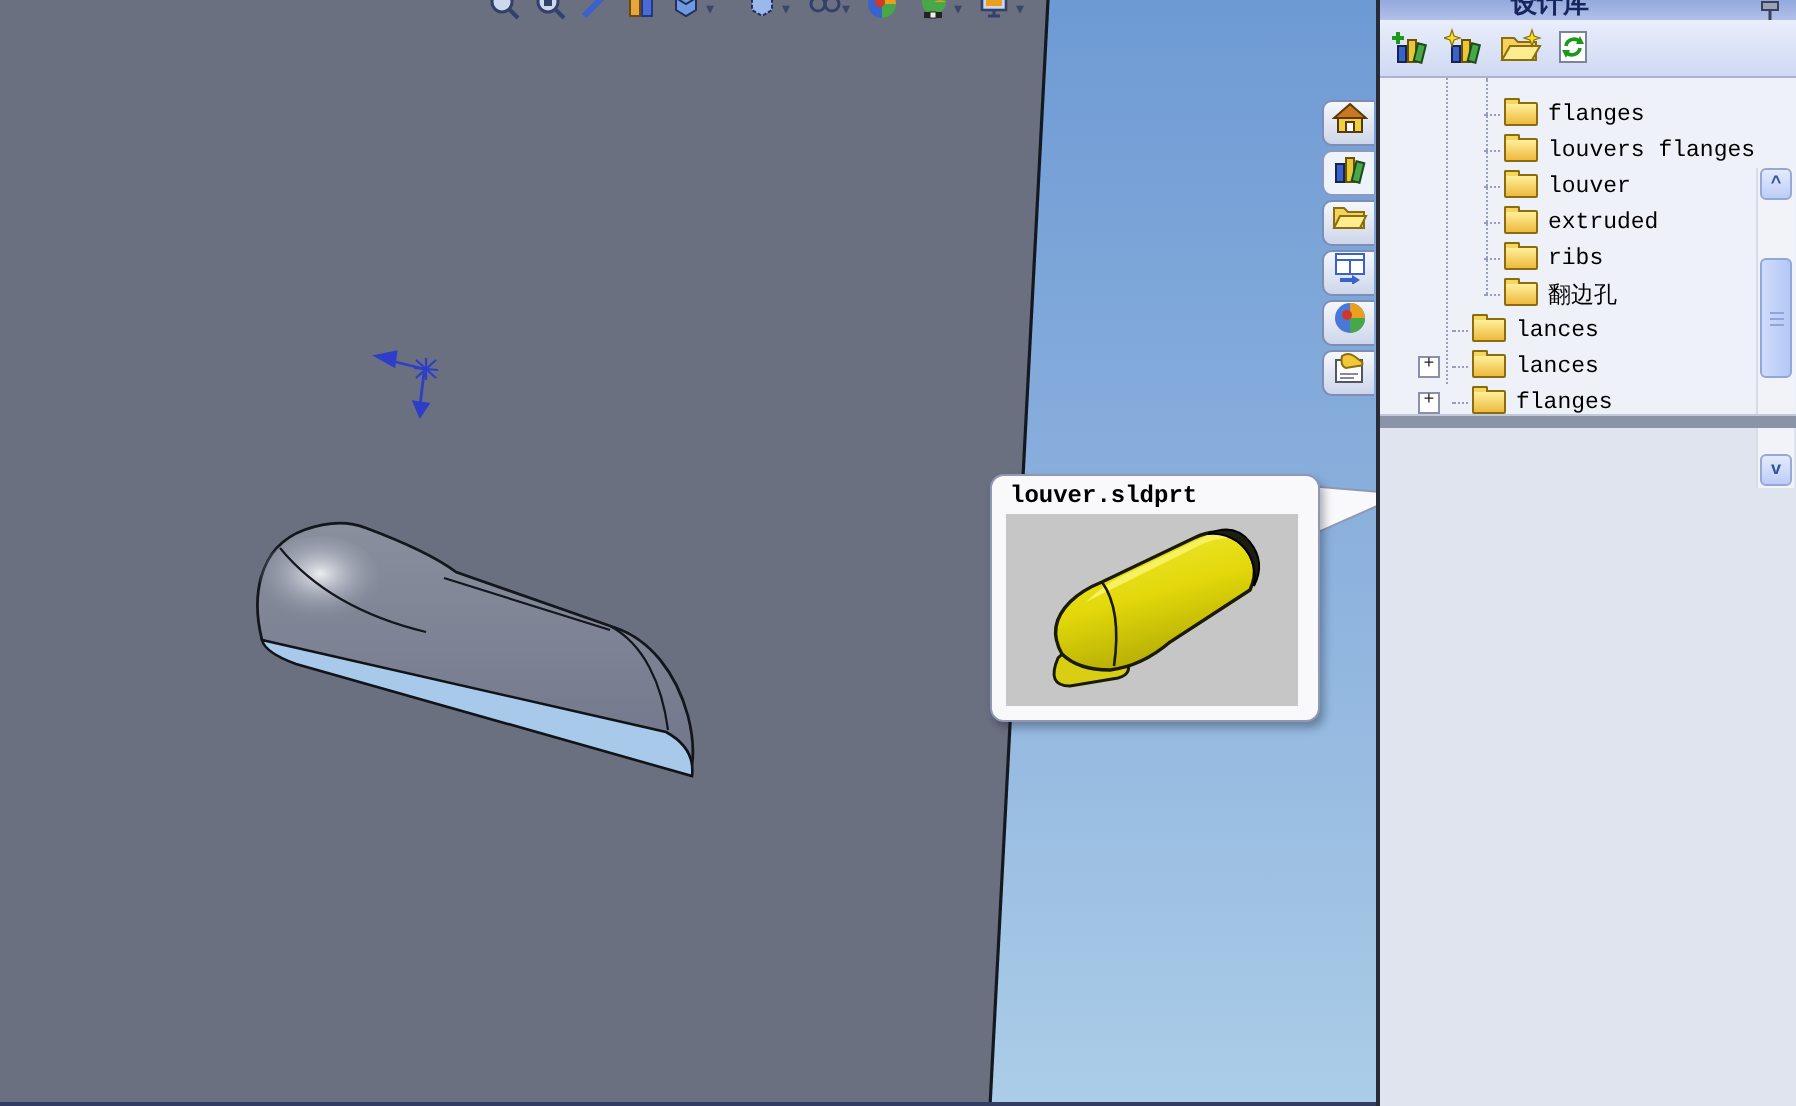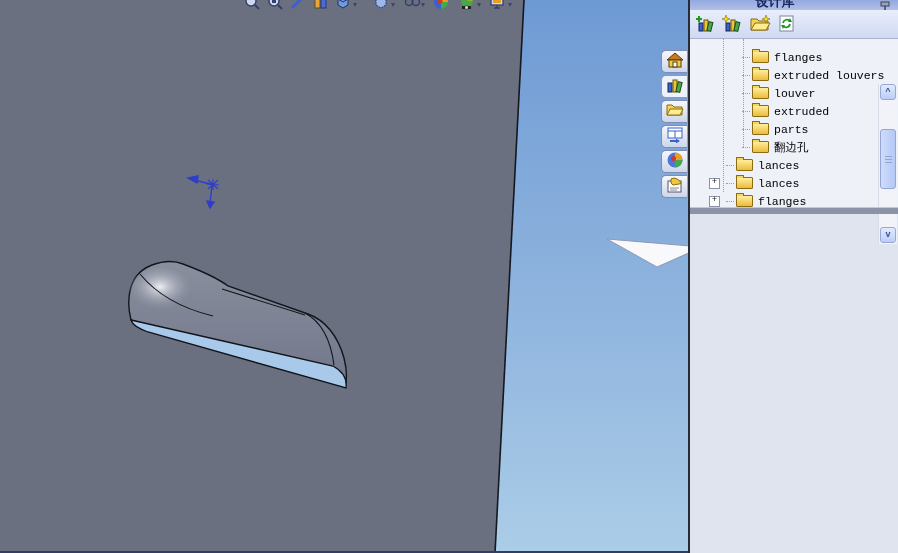--- a/index.html
+++ b/index.html
@@ -243,20 +243,42 @@
             </svg></span>
       </div>
     </div>
 
     <div class="vp-bottom-line"></div>
   </div>
 
   <svg class="callout-wedge" width="112" height="45">
     <polygon points="12,9 107,17 62,37" fill="#f9f9fc" stroke="#8f98b2"></polygon>
   </svg>
+  <div class="tooltip">
+    <div class="tooltip-title">louver.sldprt</div>
+    <div class="tooltip-preview">
+      <svg width="146" height="96" viewBox="0 0 146 96">
+        <defs>
+          <linearGradient id="yl" x1="0" y1="0" x2="0.4" y2="1">
+            <stop offset="0%" stop-color="#f4ec3e"></stop>
+            <stop offset="55%" stop-color="#e2d80a"></stop>
+            <stop offset="100%" stop-color="#b4ac06"></stop>
+          </linearGradient>
+        </defs>
+        <g>
+          <path d="M26,72 Q20,86 32,86 L56,82 Q64,80 60,72 L52,64 Q36,62 26,72 Z" fill="#d8ce14" stroke="#1a1a00" stroke-width="1.5"></path>
+          <path d="M28,70 Q20,56 32,44 Q38,38 48,34 L94,12 Q108,5 118,15 Q128,25 122,38
+                   L82,64 Q68,76 52,78 Q36,78 28,70 Z" fill="url(#yl)" stroke="#1a1a00" stroke-width="1.7"></path>
+          <path d="M40,44 Q48,36 58,31 L100,11 Q106,8 112,12 Q104,12 96,16 L56,36 Q46,41 40,44 Z" fill="#f8f268" opacity="0.9"></path>
+          <path d="M101,10 Q114,4 122,14 Q130,24 124,36 Q126,22 116,14 Q109,9 101,10 Z" fill="#1c1c10" stroke="#000" stroke-width="1"></path>
+          <path d="M48,34 Q58,48 54,76" fill="none" stroke="#1a1a00" stroke-width="1.3"></path>
+        </g>
+      </svg>
+    </div>
+  </div>
 
   <div class="taskpane">
 
     <div class="tp-titlebar">
       <div class="tp-title">设计库</div>
       <span class="pin-icon">
         <svg width="13" height="12">
             <rect x="2" y="2" width="8" height="4" fill="#9aa2b8" stroke="#3a4258"></rect>
             <line x1="6" y1="6" x2="6" y2="11" stroke="#3a4258" stroke-width="1.5"></line>
           </svg></span>
@@ -298,36 +320,36 @@
       <div class="vguide" style="left:53px;top:0;height:108px"></div>
 
       <div class="tree-row lvl3" style="top:9px">
         <span class="dots"></span>
           <span class="folder"></span>
         <span class="tlabel">flanges</span>
         </div>
       <div class="tree-row lvl3" style="top:27px">
         <span class="dots"></span>
           <span class="folder"></span>
-        <span class="tlabel">extruded louvers</span>
+        <span class="tlabel">louvers flanges</span>
         </div>
       <div class="tree-row lvl3" style="top:45px">
         <span class="dots"></span>
           <span class="folder"></span>
         <span class="tlabel">louver</span>
         </div>
       <div class="tree-row lvl3" style="top:63px">
         <span class="dots"></span>
           <span class="folder"></span>
         <span class="tlabel">extruded</span>
         </div>
       <div class="tree-row lvl3" style="top:81px">
         <span class="dots"></span>
           <span class="folder"></span>
-        <span class="tlabel">parts</span>
+        <span class="tlabel">ribs</span>
         </div>
       <div class="tree-row lvl3" style="top:99px">
         <span class="dots"></span>
           <span class="folder"></span>
         <span class="tlabel">翻边孔</span>
         </div>
       <div class="tree-row lvl2" style="top:117px">
         <span class="dots"></span>
           <span class="folder"></span>
         <span class="tlabel">lances</span>

